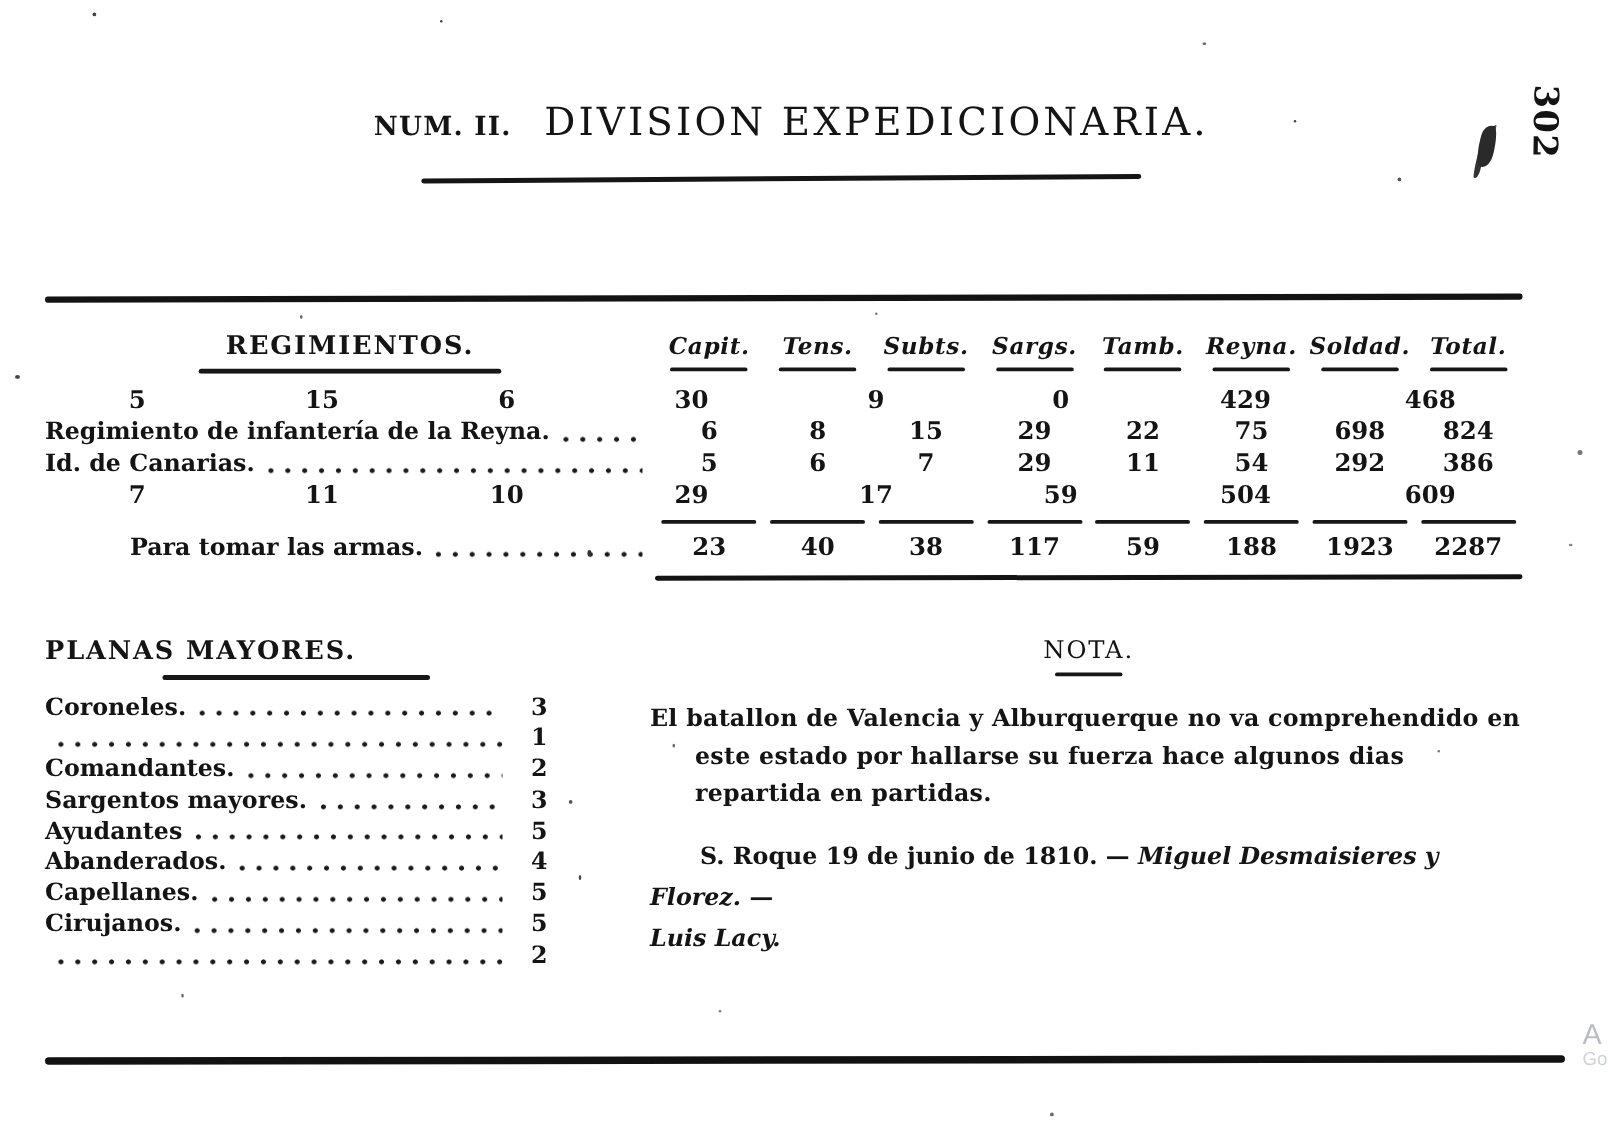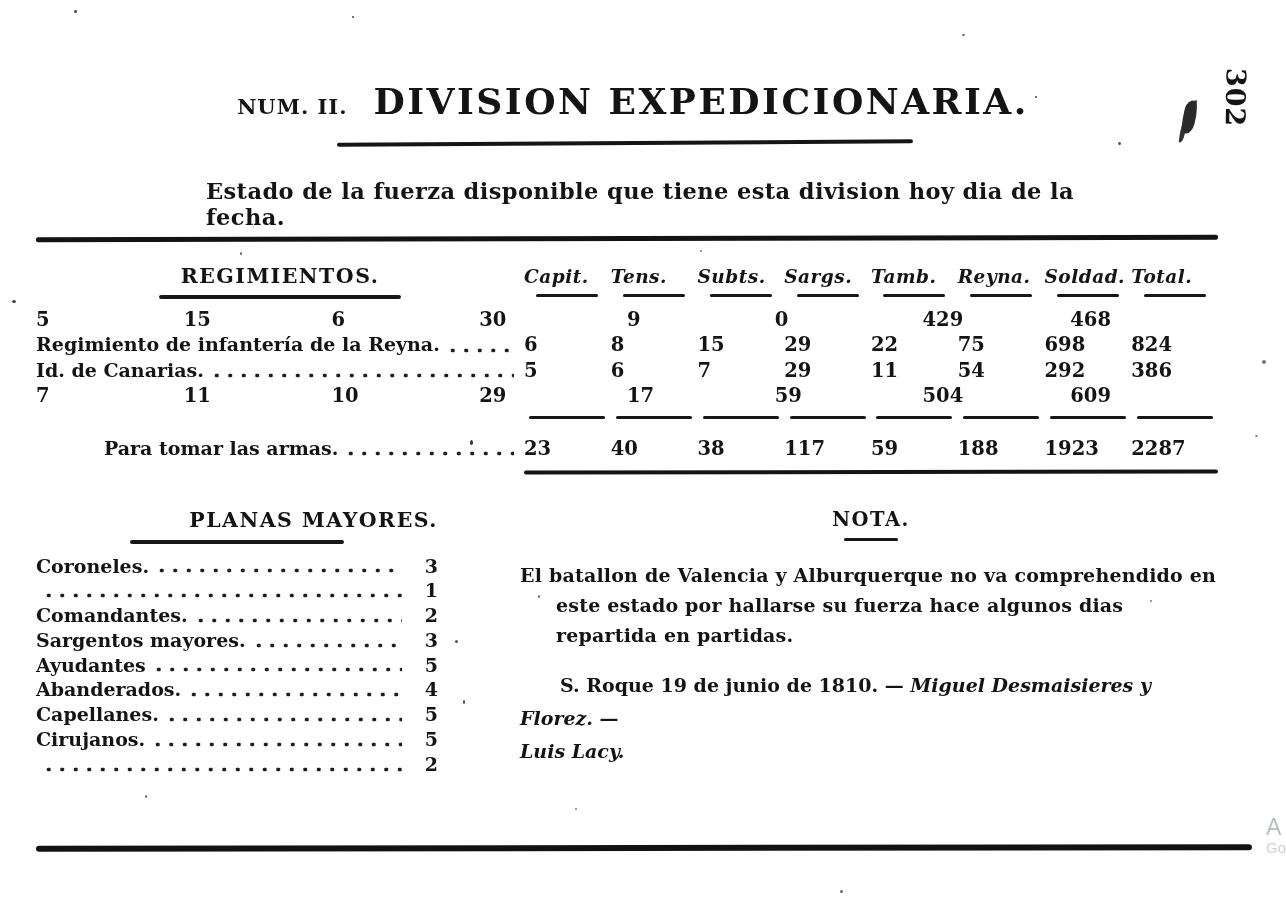--- a/index.html
+++ b/index.html
@@ -7,64 +7,64 @@
     width:1286px;height:909px;background:#ffffff;overflow:hidden;
     font-family:"DejaVu Serif","Liberation Serif",serif;color:#141414;
     position:relative;
   }
   .page{position:absolute;inset:0;overflow:hidden;}
 
   
   .masthead{position:absolute;top:80px;left:348px;width:570px;display:flex;
     align-items:baseline;justify-content:center;gap:26px;white-space:nowrap;}
   .num-label{font-size:21px;letter-spacing:1px;font-weight:600;}
-  .main-title{font-size:36px;font-weight:700;letter-spacing:2.5px;}
+  .main-title{font-size:31px;font-weight:400;letter-spacing:2.5px;}
   .title-rule{position:absolute;top:141px;left:337px;width:576px;height:4px;
     background:#151515;transform:rotate(-0.35deg);border-radius:2px;}
   .subtitle{position:absolute;top:178px;left:206px;width:920px;font-size:22.5px;
     letter-spacing:0.4px;font-weight:600;}
   .top-rule{position:absolute;top:236px;left:36px;width:1182px;height:5px;
     background:#131313;transform:rotate(-0.12deg);border-radius:2px;}
 
   
   .force-table{position:absolute;top:264px;left:36px;width:1182px;}
   .t-row{display:flex;align-items:baseline;}
   .label-cell{width:488px;display:flex;align-items:baseline;overflow:hidden;}
   .label-cell .lbl{white-space:nowrap;font-size:19px;font-weight:600;}
-  .num-cell{flex:1;text-align:left;font-size:19.5px;font-weight:700;}
+  .num-cell{flex:1;text-align:center;font-size:19.5px;font-weight:700;}
   .thead{margin-bottom:8px;}
   .thead .label-cell{display:block;text-align:center;}
   .reg-header{font-size:20.5px;font-weight:700;letter-spacing:1.5px;}
   .reg-underline{width:242px;height:3.5px;background:#171717;margin:7px auto 0 auto;border-radius:2px;}
   .col-header{font-size:18.5px;font-weight:700;font-style:italic;letter-spacing:0.5px;}
   .col-underline{width:62px;height:3px;background:#171717;margin:6px auto 0 auto;border-radius:2px;}
   .data-row{height:25.5px;line-height:25.5px;}
   .leader{flex:1;align-self:flex-end;height:9px;margin:0 10px 3px 6px;
     background-image:radial-gradient(circle,#1b1b1b 1.7px,transparent 2.2px);
     background-size:13.5px 9px;background-repeat:repeat-x;background-position:0 60%;}
   .totals-sep{display:flex;margin-top:7px;}
   .totals-sep .spacer{width:488px;}
   .totals-sep .seg-cell{flex:1;display:flex;justify-content:center;}
   .totals-sep .seg{width:76px;height:3.5px;background:#171717;border-radius:2px;}
-  .totals-row{margin-top:16px;height:26px;line-height:26px;}
+  .totals-row{margin-top:6px;height:26px;line-height:26px;}
   .totals-row .lbl{padding-left:68px;}
   .table-bottom-rule{margin-left:488px;width:694px;height:4px;background:#141414;
     margin-top:9px;transform:rotate(-0.1deg);border-radius:2px;}
 
   
   .planas{position:absolute;top:508px;left:36px;width:402px;}
-  .planas-heading{text-align:right;font-size:20.5px;font-weight:700;letter-spacing:1.5px;}
+  .planas-heading{text-align:left;font-size:20.5px;font-weight:700;letter-spacing:1.5px;}
   .planas-underline{width:214px;height:3.5px;background:#171717;margin:8px auto 10px auto;border-radius:2px;}
   .planas-item{display:flex;align-items:baseline;height:24.8px;line-height:24.8px;}
   .planas-item .lbl{white-space:nowrap;font-size:19px;font-weight:600;text-align:center;}
   .planas-item .val{width:26px;text-align:right;font-size:19px;font-weight:700;}
 
   
   .nota{position:absolute;top:508px;left:520px;width:702px;}
-  .nota-heading{text-align:center;font-size:19.5px;font-weight:700;letter-spacing:1.5px;}
+  .nota-heading{text-align:center;font-size:19.5px;font-weight:400;letter-spacing:1.5px;}
   .nota-underline{width:54px;height:3px;background:#171717;margin:7px auto 12px auto;border-radius:2px;}
   .nota-body{font-size:19px;line-height:30px;font-weight:600;
     padding-left:36px;text-indent:-36px;letter-spacing:0.2px;}
   .dateline{margin-top:6px;font-size:19px;line-height:33px;font-weight:600;text-indent:40px;}
   .sig{font-style:italic;font-weight:700;}
 
   
   .page-number{position:absolute;top:82px;left:1206px;font-size:27px;font-weight:700;
     transform:rotate(91deg);letter-spacing:1px;}
   .ink-blot{position:absolute;top:100px;left:1183px;width:13px;height:34px;background:#2a2a2a;
@@ -81,21 +81,20 @@
 </head>
 <body>
 
 <div class="page">
 
   <div class="masthead">
     <span class="num-label">NUM. II.</span>
     <span class="main-title">DIVISION EXPEDICIONARIA.</span>
   </div>
   <div class="title-rule"></div>
-  <div class="subtitle">Estado de la fuerza disponible que tiene esta division hoy dia de la fecha.</div>
   <div class="top-rule"></div>
 
   <div class="page-number">302</div>
   <div class="ink-blot"></div>
 
   <div class="force-table">
 
     <div class="t-row thead">
       <div class="label-cell">
         <div class="reg-header">REGIMIENTOS.</div>

